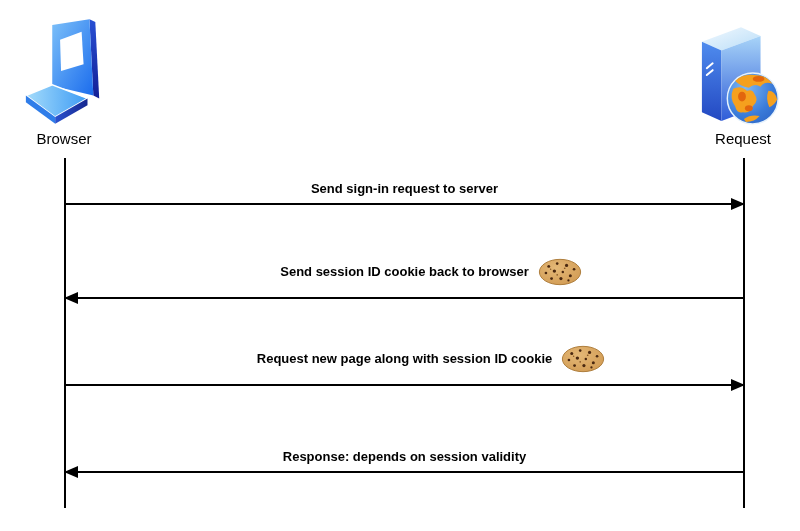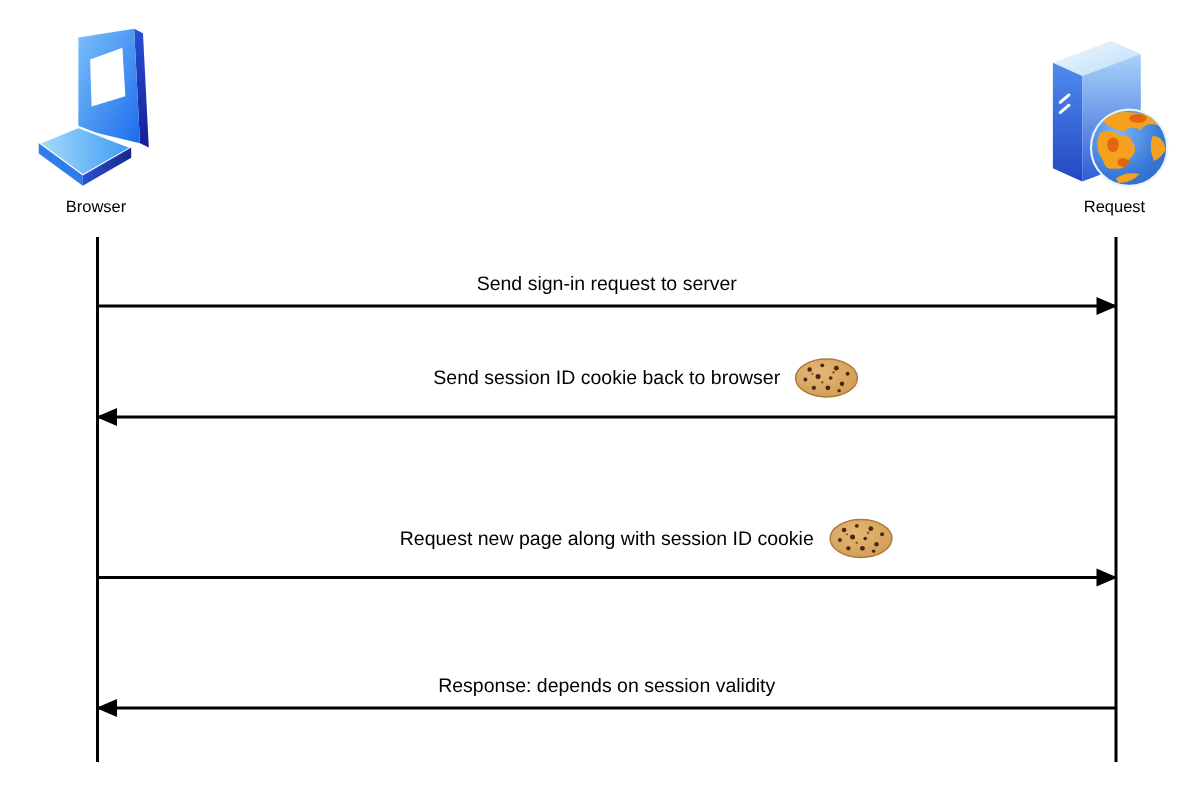--- a/index.html
+++ b/index.html
@@ -1,29 +1,29 @@
 <!DOCTYPE html>
 <html><head>
 <meta charset="utf-8">
 <style>
   html,body{margin:0;padding:0;background:#ffffff;font-family:"Liberation Sans",sans-serif;}
   .canvas{position:relative;width:800px;height:531px;background:#ffffff;overflow:hidden;}
 
   
   .actor-icon{position:absolute;}
-  .actor-label{position:absolute;width:110px;text-align:center;font-size:11px;color:#000;line-height:15px;}
+  .actor-label{position:absolute;width:110px;text-align:center;font-size:15px;color:#000;line-height:15px;}
 
   
   .lifeline{position:absolute;width:2px;background:#000;}
   .lifeline-browser{left:64px;top:158px;height:350px;}
   .lifeline-server{left:743px;top:158px;height:350px;}
 
   
   .message{position:absolute;left:65px;width:679px;height:36px;}
-  .msg-label{position:absolute;left:0;right:0;bottom:9px;text-align:center;font-size:13px;color:#000;white-space:nowrap;}
+  .msg-label{position:absolute;left:0;right:0;bottom:9px;text-align:center;font-size:13px;color:#000;white-space:nowrap;font-weight:bold;}
   .msg-line{position:absolute;left:0;right:0;bottom:0;height:2px;background:#000;}
   .arrowhead{position:absolute;width:0;height:0;bottom:-5px;}
   .arrowhead.right{right:-1px;border-top:6px solid transparent;border-bottom:6px solid transparent;border-left:14px solid #000;}
   .arrowhead.left{left:-1px;border-top:6px solid transparent;border-bottom:6px solid transparent;border-right:14px solid #000;}
 
   .cookie-wrap{display:inline-block;width:0;overflow:visible;white-space:nowrap;vertical-align:-11px;}
   .cookie-wrap svg{margin-left:8px;}
 </style>
 </head>
 <body>
@@ -95,21 +95,21 @@
 
   <div class="lifeline lifeline-browser"></div>
   <div class="lifeline lifeline-server"></div>
 
   <div class="message" style="top:169px;">
     <div class="msg-label"><span>Send sign-in request to server</span></div>
     <div class="msg-line"></div>
     <div class="arrowhead right"></div>
   </div>
 
-  <div class="message" style="top:243px;">
+  <div class="message" style="top:263px;">
     <div class="msg-label">
       <span>Send session ID cookie back to browser</span><span class="cookie-wrap"><svg width="46" height="30" viewBox="0 0 48 32">
         <defs>
               <radialGradient id="gCookie1" cx="0.4" cy="0.35" r="0.8">
           <stop offset="0" stop-color="#e4b877"></stop>
                 <stop offset="0.8" stop-color="#d49f58"></stop>
                 <stop offset="1" stop-color="#bd8743"></stop>
         </radialGradient>
             </defs>
         <ellipse cx="24" cy="16" rx="22" ry="13.5" fill="url(#gCookie1)" stroke="#ab7a38" stroke-width="1"></ellipse>

